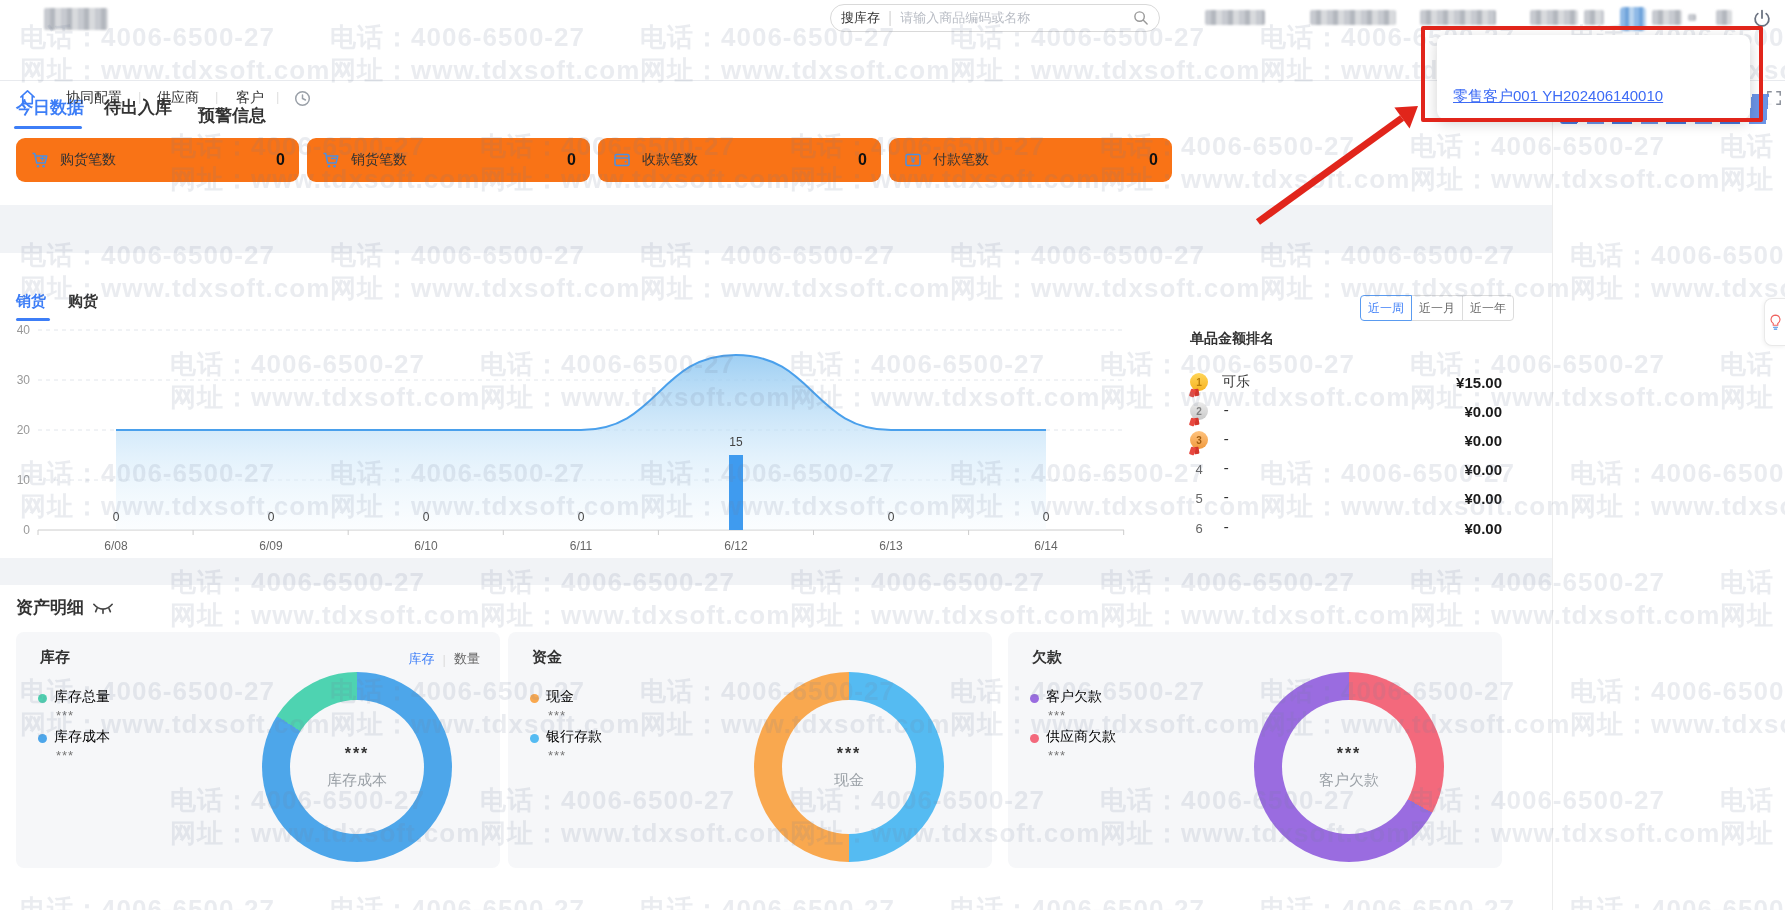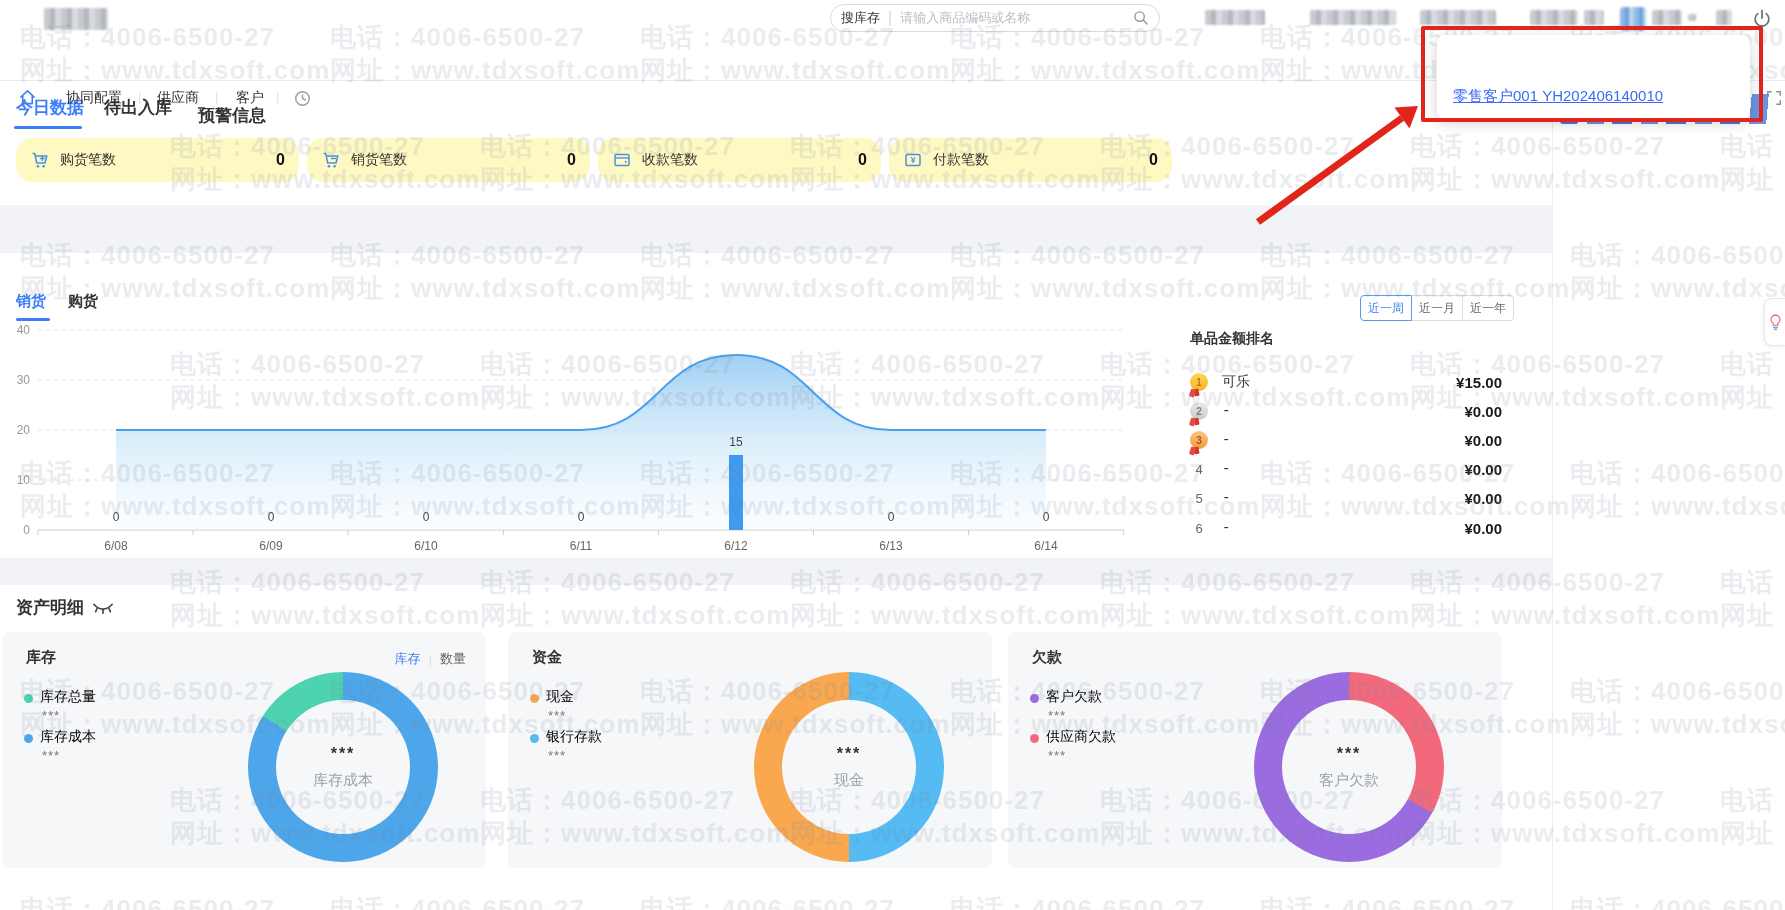--- a/index.html
+++ b/index.html
@@ -20,21 +20,21 @@
   .navitem{position:absolute;top:51px;font-size:14px;color:#333;cursor:pointer;}
   .navsep{position:absolute;top:51px;color:#e0e0e0;font-size:13px;}
   
   .band{position:absolute;left:0;width:1552px;background:#f1f3f6;}
   .panel{position:absolute;background:#fff;}
   
   .ptab{position:absolute;top:96px;font-size:17px;font-weight:600;color:#333;cursor:pointer;}
   .ptab.active{color:#3d7ef7;}
   .ptab-underline{position:absolute;left:14px;top:126px;width:68px;height:3px;background:#3d7ef7;border-radius:2px;}
   
-  .stat{position:absolute;top:138px;width:283px;height:44px;background:#fef9c3;border-radius:16px;
+  .stat{position:absolute;top:138px;width:283px;height:44px;background:#f97316;border-radius:9px;
         display:flex;align-items:center;padding:0 14px;box-sizing:border-box;}
   .stat .slabel{font-size:14px;color:#333;margin-left:10px;}
   .stat .sval{margin-left:auto;font-size:16px;font-weight:700;color:#111;}
   
   .ctab{position:absolute;top:292px;font-size:15px;font-weight:700;color:#333;cursor:pointer;}
   .ctab.active{color:#3d7ef7;}
   .ctab-underline{position:absolute;left:16px;top:318px;width:34px;height:3px;background:#3d7ef7;border-radius:2px;}
   .ranges{position:absolute;left:1360px;top:295px;display:flex;}
   .rbtn{width:50px;height:24px;line-height:24px;text-align:center;font-size:12px;color:#666;
         border:1px solid #dcdcdc;background:#fff;margin-left:-1px;cursor:pointer;}
@@ -301,21 +301,21 @@
   </div>
 
   <div class="ahdr">
     <span>资产明细</span>
     <svg width="22" height="14" viewBox="0 0 24 14">
       <path d="M2 3 C8 10 16 10 22 3" fill="none" stroke="#444" stroke-width="1.8" stroke-linecap="round"></path>
       <path d="M5.5 7.5 L4 11 M12 8.8 V12.8 M18.5 7.5 L20 11" stroke="#444" stroke-width="1.8" stroke-linecap="round"></path>
     </svg>
   </div>
 
-  <div class="acard" style="left:2px;width:484px;">
+  <div class="acard" style="left:16px;width:484px;">
     <span class="atitle">库存</span>
     <div class="atoggle">
       <span class="tg-active">库存</span>
       <span class="tdiv">|</span>
       <span class="tg">数量</span>
     </div>
     <span class="ldot" style="left: 22px; top: 62px; background: rgb(78, 211, 177);"></span>
     <span class="llabel" style="left:38px;top:56px;">库存总量</span>
     <span class="lval" style="left:40px;top:76px;">***</span>
     <span class="ldot" style="left: 22px; top: 102px; background: rgb(77, 166, 234);"></span>

